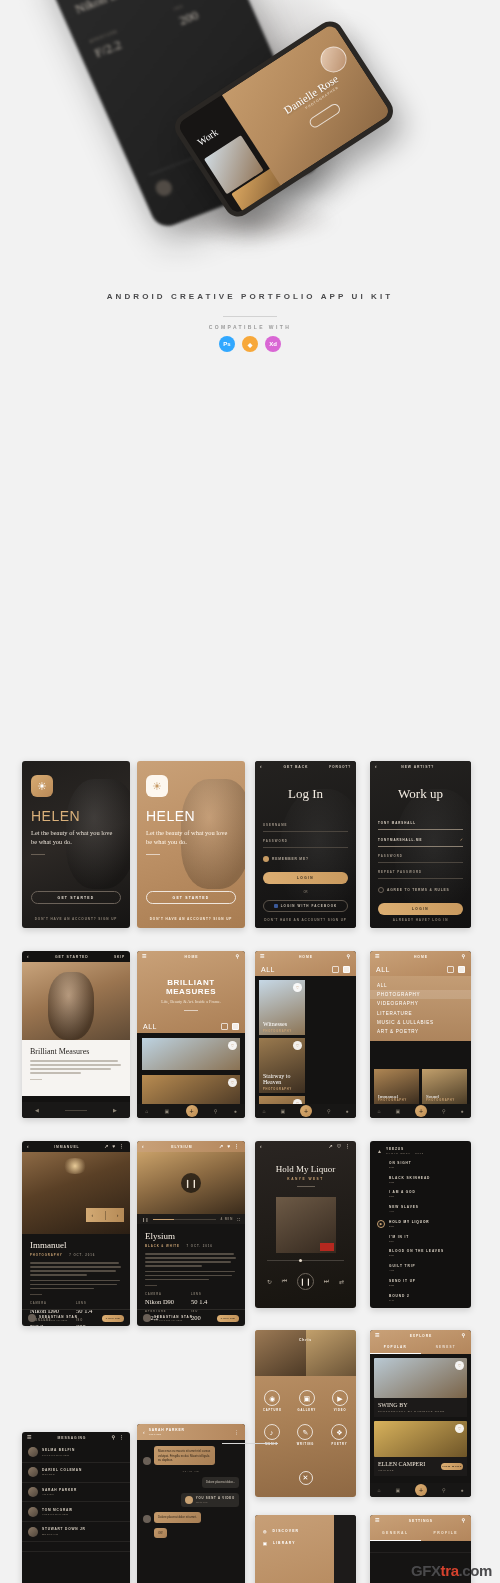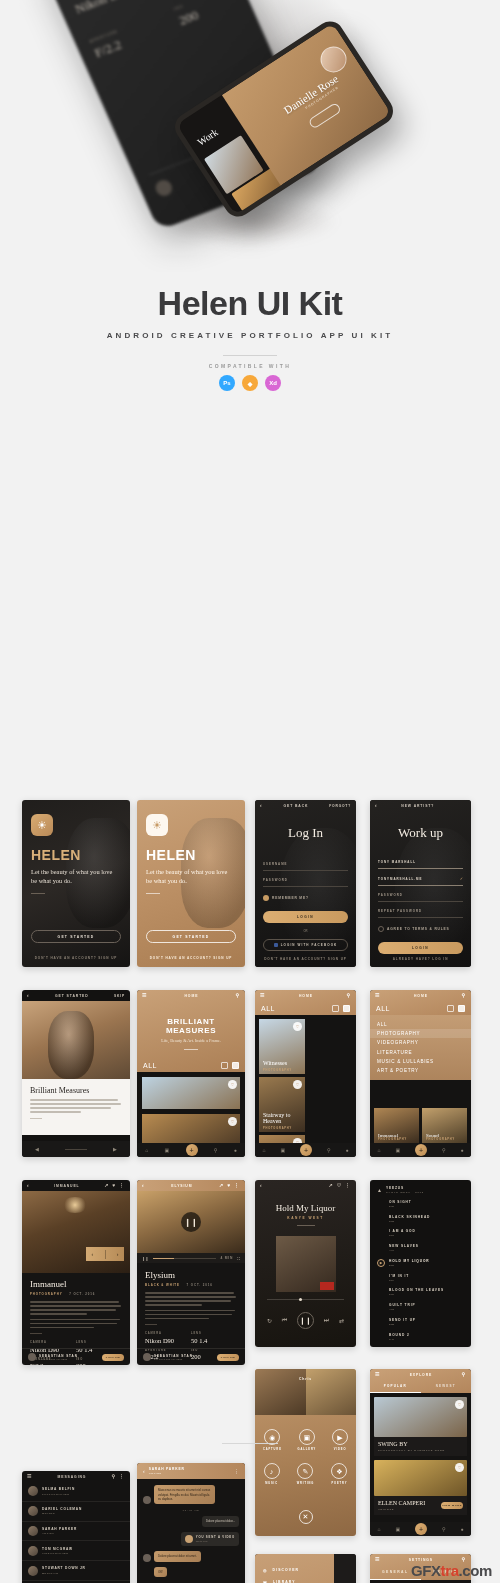--- a/index.html
+++ b/index.html
@@ -105,21 +105,21 @@
   .splash-dark { background: linear-gradient(160deg,#201e1c 0%,#2c2825 48%,#151413 100%); }
   .splash-light { background: linear-gradient(160deg,#c9a178 0%,#bb8f64 50%,#a87c51 100%); }
   .splash-fig { position:absolute; right:-6px; top:18px; width:70px; height:110px;
      background:radial-gradient(ellipse at 40% 35%, rgba(255,255,255,.10), rgba(0,0,0,.22) 72%);
      border-radius:40% 35% 45% 38%; }
   .applogo {
     width: 22px; height: 22px; border-radius: 6px;
     display:flex; align-items:center; justify-content:center;
     font-size: 11px;
   }
-  .brand { font-size: 14px; font-weight: bold; letter-spacing: .5px; }
+  .brand { font-size: 14px; font-weight: normal; letter-spacing: .5px; }
   .tagline { font-size: 6.4px; line-height: 1.45; font-family:"Liberation Serif",serif; }
   .pillbtn {
     height: 13px; border-radius: 7px; display:flex; align-items:center;
     justify-content:center; font-size:3.4px; letter-spacing:1.2px; font-weight:bold;
   }
   .footnote { font-size: 3.1px; letter-spacing: .9px; text-align:center; font-weight:bold; }
 
   
   .auth-bg { position:absolute; inset:0;
     background:linear-gradient(165deg,#242220,#1a1918 55%,#121111);}
@@ -261,21 +261,20 @@
     <div class="pb-right">
       <div class="pb-ava"></div>
       <div class="pb-name">Danielle Rose</div>
       <div class="pb-sub">PHOTOGRAPHER</div>
       <div class="pb-follow"></div>
     </div>
   </div>
 </div>
 
 <div class="titleblock">
-  <div class="kit-title">Helen UI Kit</div>
   <div class="kit-sub">ANDROID CREATIVE PORTFOLIO APP UI KIT</div>
   <div class="compat-rule"></div>
   <div class="compat-label">COMPATIBLE WITH</div>
   <div class="badges">
     <div class="badge" style="background:#31a8ff">Ps</div>
     <div class="badge" style="background:#f7a83a">◆</div>
     <div class="badge" style="background:#d967d4">Xd</div>
   </div>
 </div>
 

